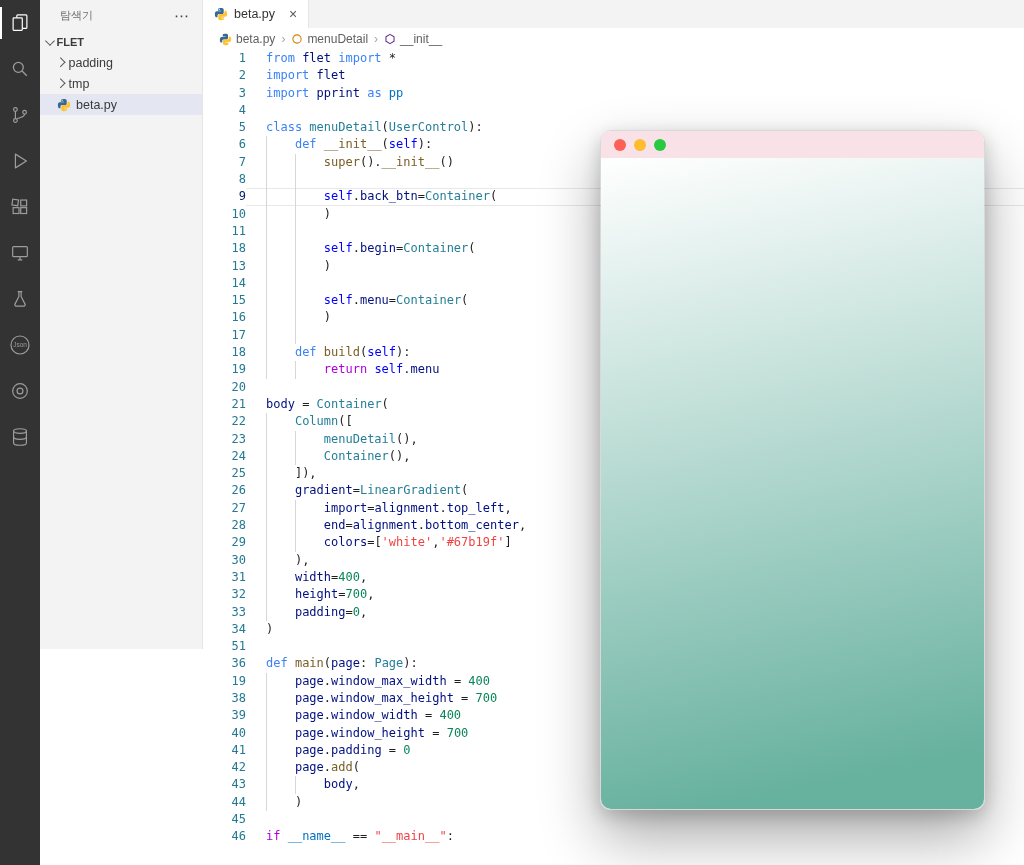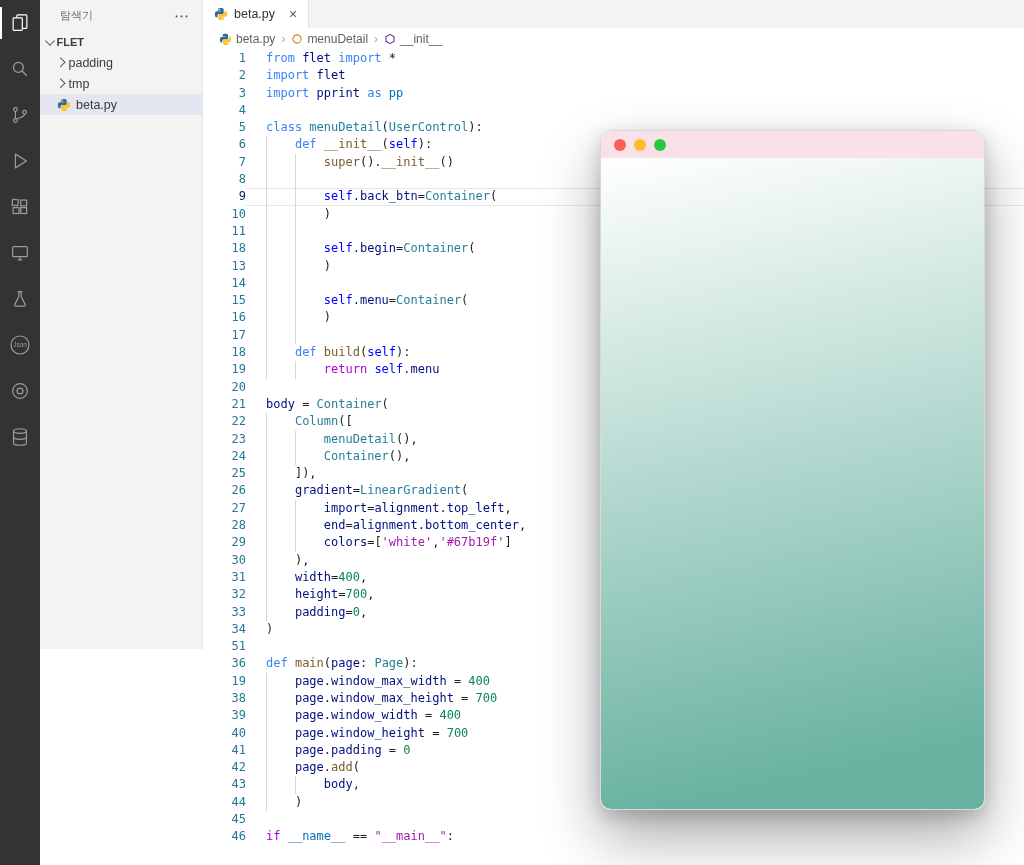--- a/index.html
+++ b/index.html
@@ -48,21 +48,21 @@
   .lc.current{box-shadow:inset 0 1px 0 #e8e8e8, inset 0 -1px 0 #e8e8e8;}
   .guide{position:absolute;top:0;bottom:0;width:0;border-left:1px solid #d6d6d6;}
 
   .tk-kw{color:#3b82f6}
   .tk-ctrl{color:#af00db}
   .tk-type{color:#267f99}
   .tk-fn{color:#795e26}
   .tk-var{color:#001080}
   .tk-self{color:#0000ff}
   .tk-num{color:#098658}
-  .tk-str{color:#a21caf}
+  .tk-str{color:#ef4444}
   .tk-op{color:#1e1e1e}
   .tk-pl{color:#1e1e1e}
   .tk-magic{color:#0070c1}
 
   
   .preview{position:absolute;left:600px;top:130px;width:385px;height:680px;border-radius:11px;
     overflow:hidden;z-index:5;box-sizing:border-box;border:1px solid rgba(0,0,0,.15);
     box-shadow:0 28px 60px rgba(0,0,0,.33),0 6px 18px rgba(0,0,0,.18);}
   .pv-titlebar{height:27px;display:flex;align-items:center;padding-left:13px;gap:8px;}
   .traffic{width:12px;height:12px;border-radius:50%;flex:none;cursor:pointer;}

